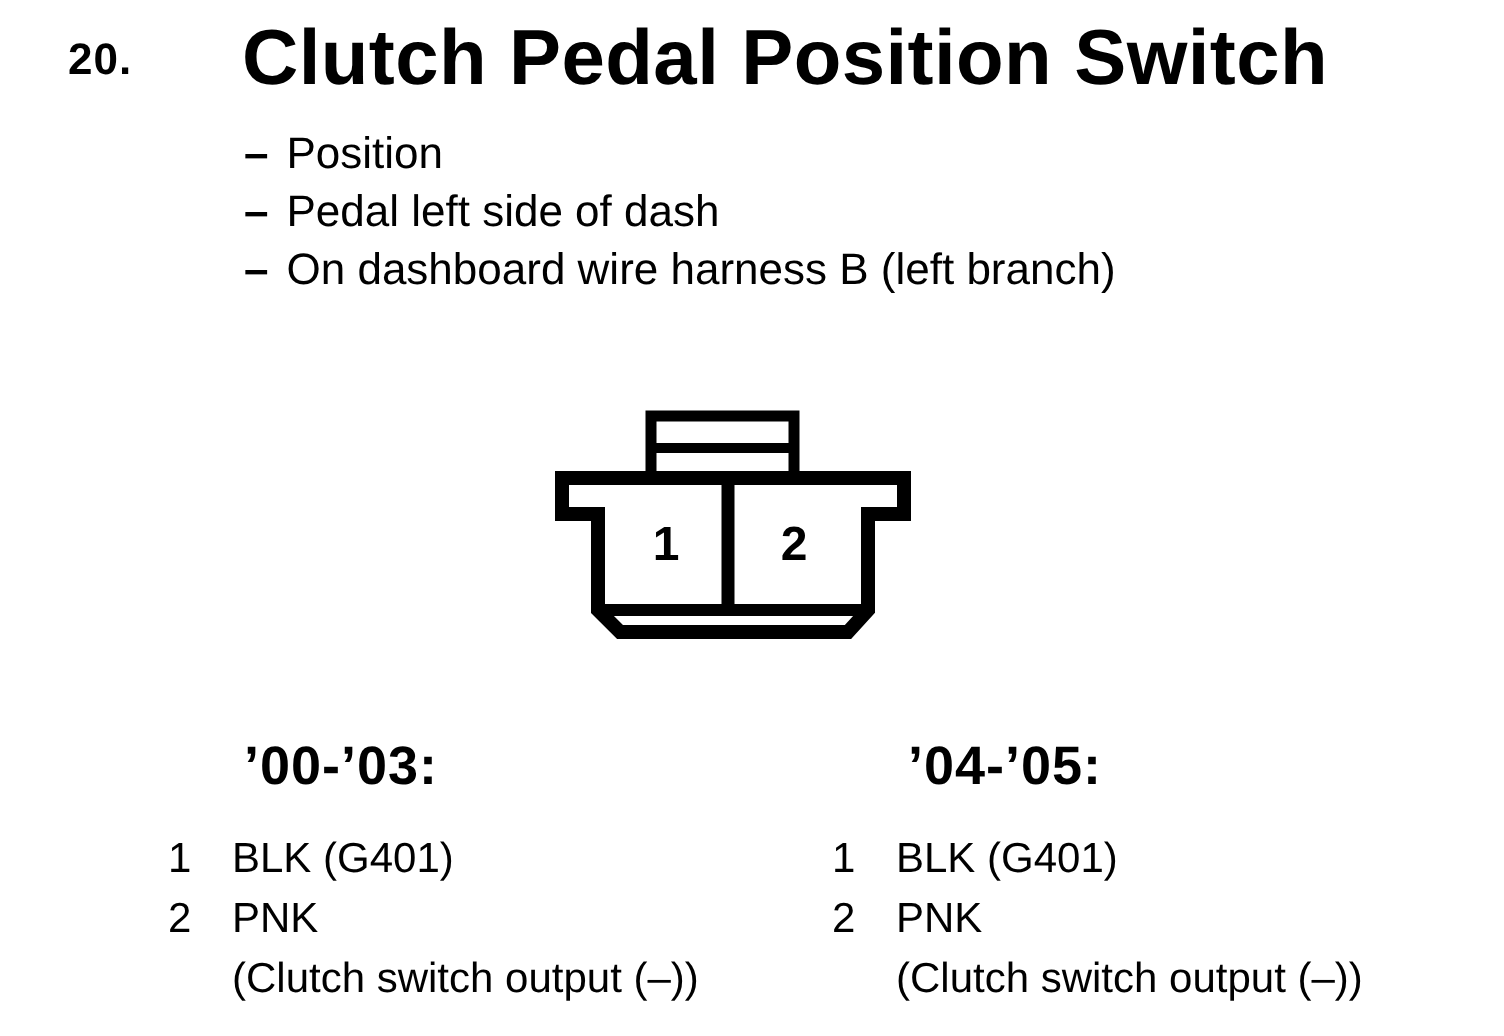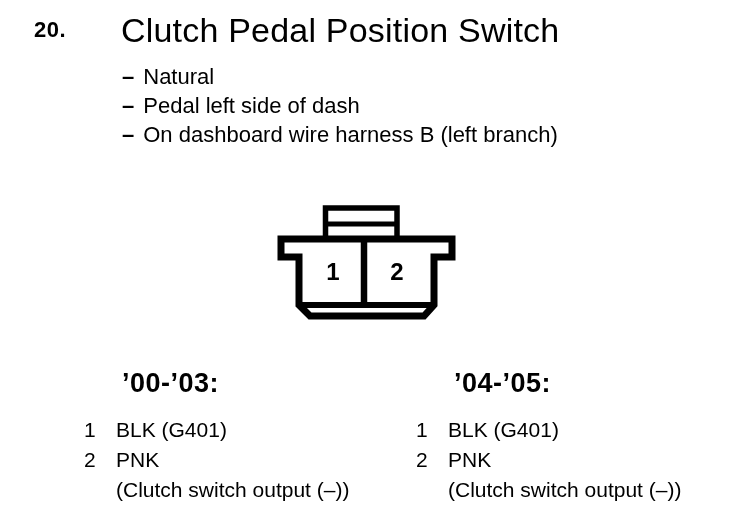--- a/index.html
+++ b/index.html
@@ -13,21 +13,21 @@
   }
   .page { position: absolute; inset: 0; }
 
   .sec-num {
     position: absolute; left: 34px; top: 12px;
     font-size: 22px; font-weight: 700; line-height: 36px;
     letter-spacing: 0.5px;
   }
   .title {
     position: absolute; left: 121px; top: 12px; margin: 0;
-    font-size: 34px; font-weight: 400; line-height: 36px;
+    font-size: 39px; font-weight: 700; line-height: 36px;
     letter-spacing: 0.2px; white-space: nowrap;
   }
 
   .bullets {
     position: absolute; left: 122px; top: 62px;
     font-size: 22px; line-height: 29px;
   }
   .bullet { display: flex; white-space: nowrap; }
   .bullet .dash { font-weight: 700; margin-right: 9px; }
 
@@ -52,21 +52,21 @@
 <body>
 
 <div class="page">
 
   <span class="sec-num">20.</span>
   <h1 class="title">Clutch Pedal Position Switch</h1>
 
   <div class="bullets">
     <div class="bullet">
       <span class="dash">–</span>
-      <span>Natural</span>
+      <span>Position</span>
     </div>
     <div class="bullet">
       <span class="dash">–</span>
       <span>Pedal left side of dash</span>
     </div>
     <div class="bullet">
       <span class="dash">–</span>
       <span>On dashboard wire harness B (left branch)</span>
     </div>
   </div>

